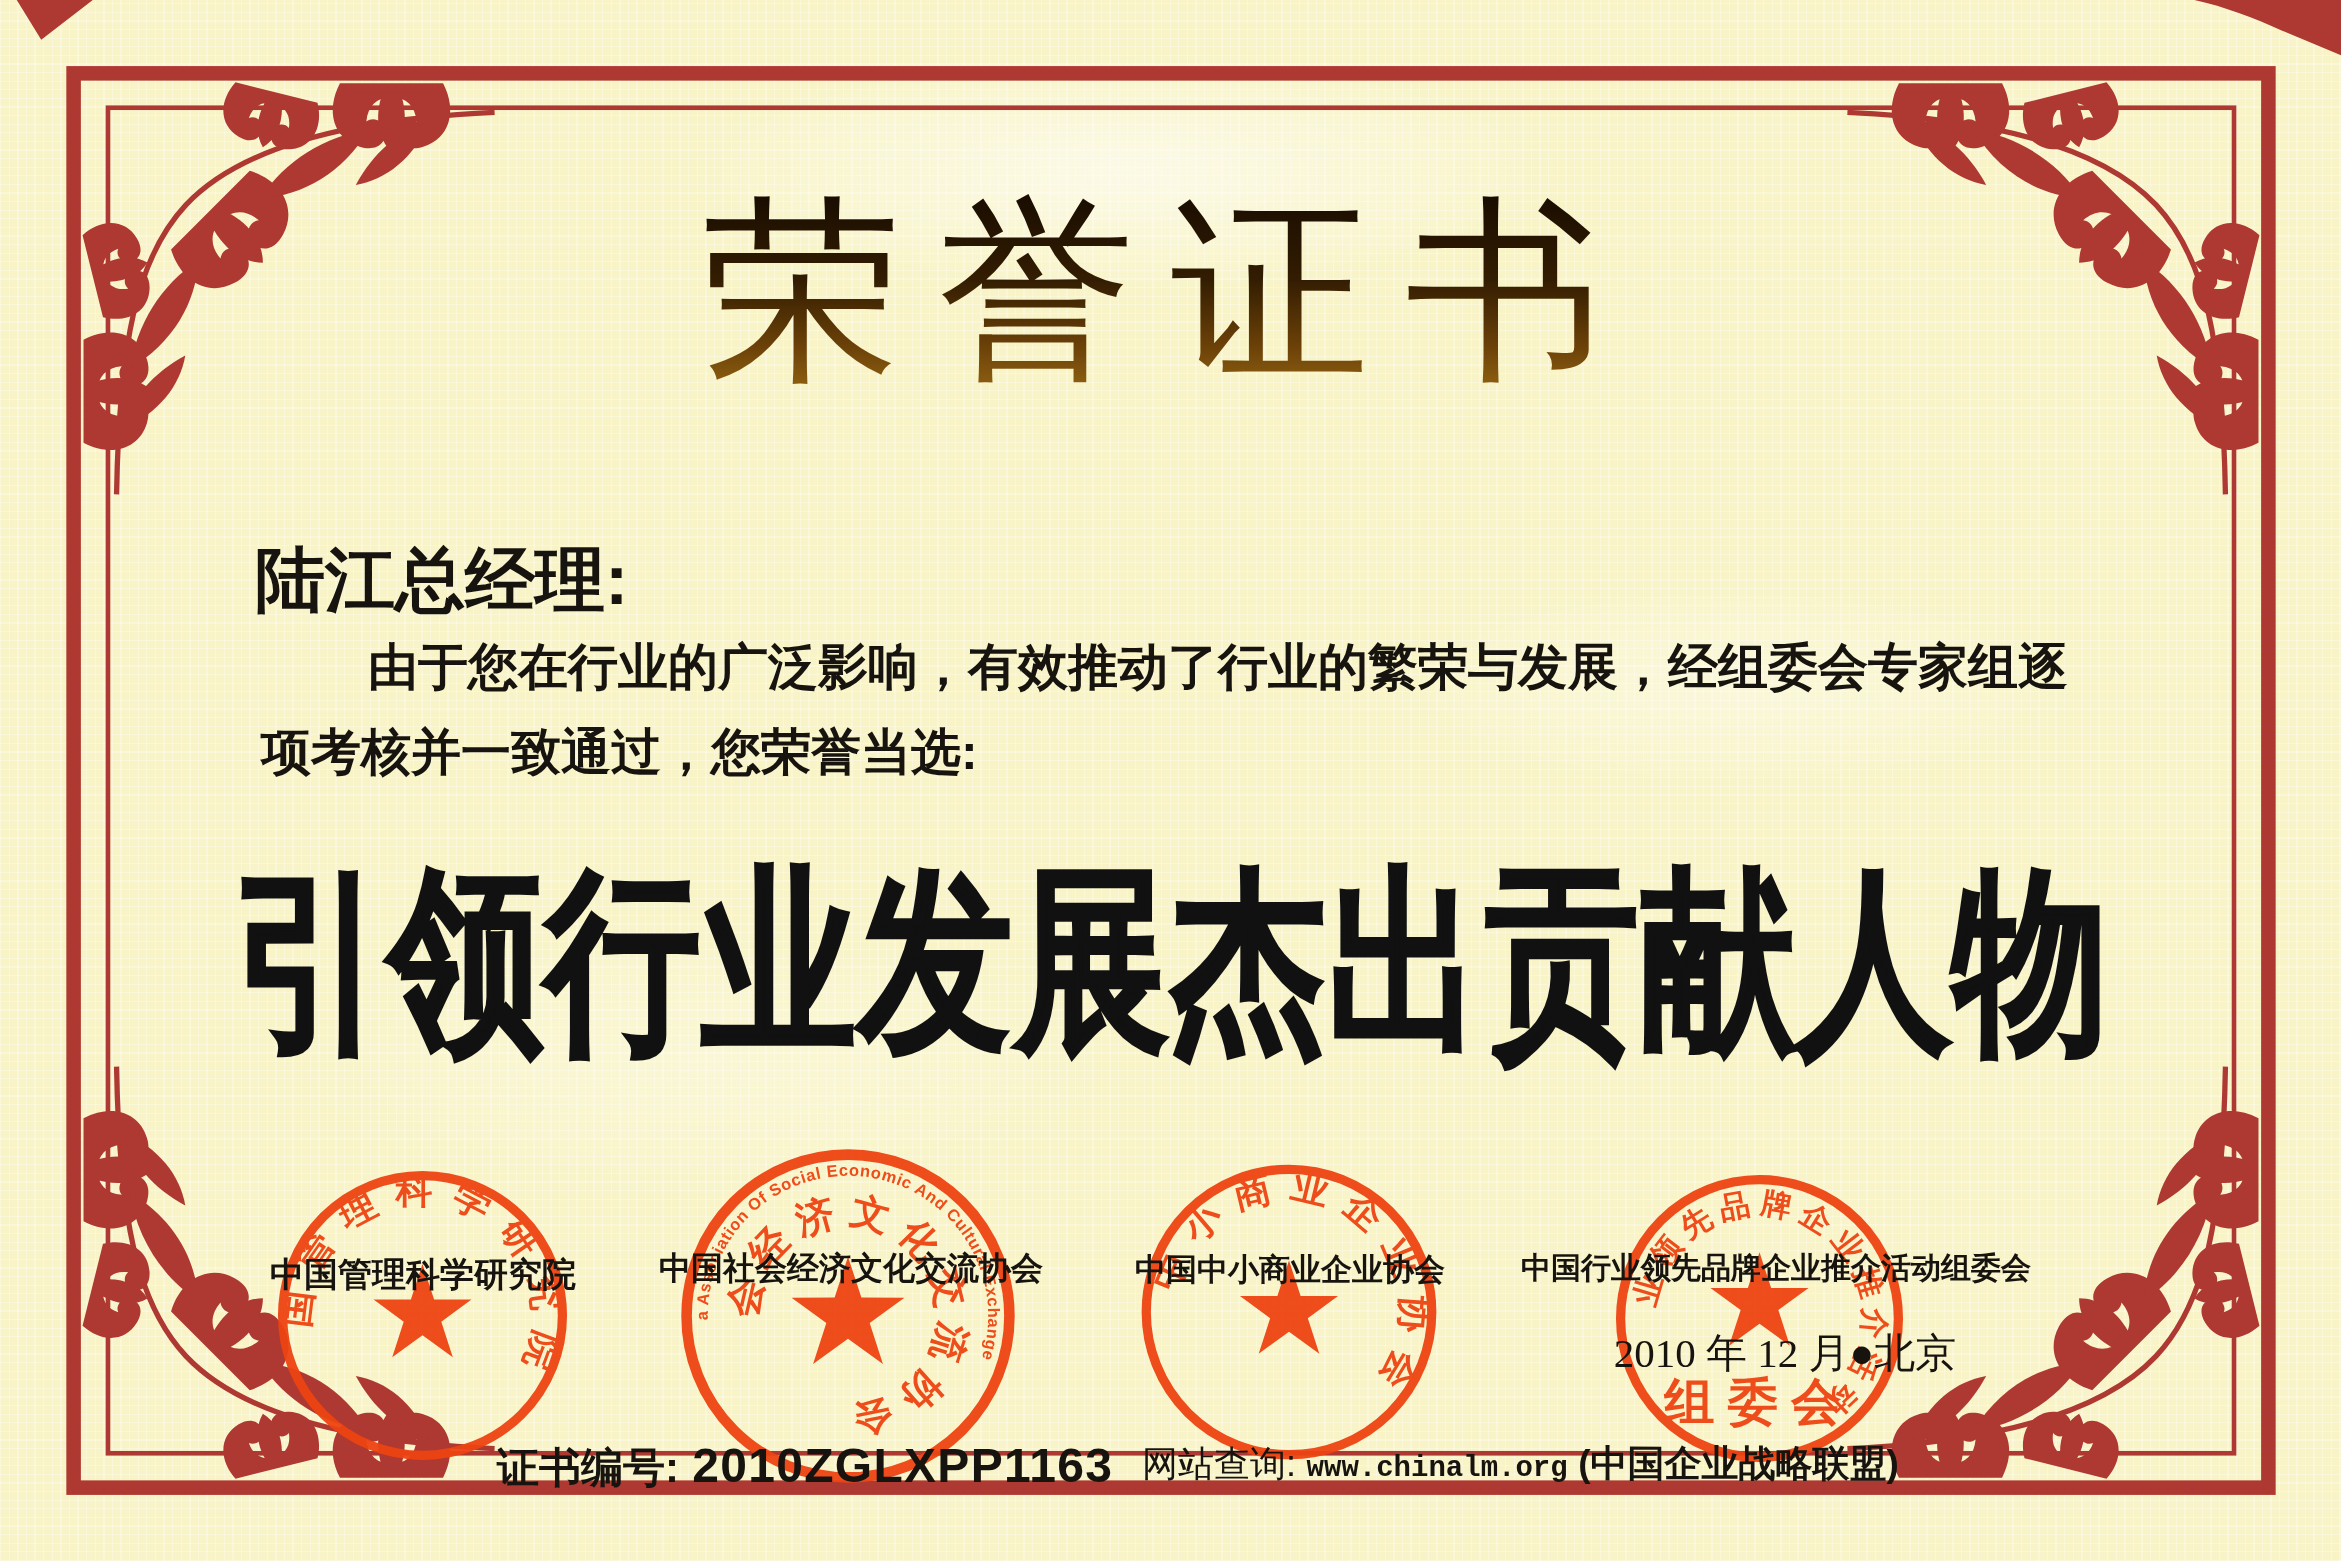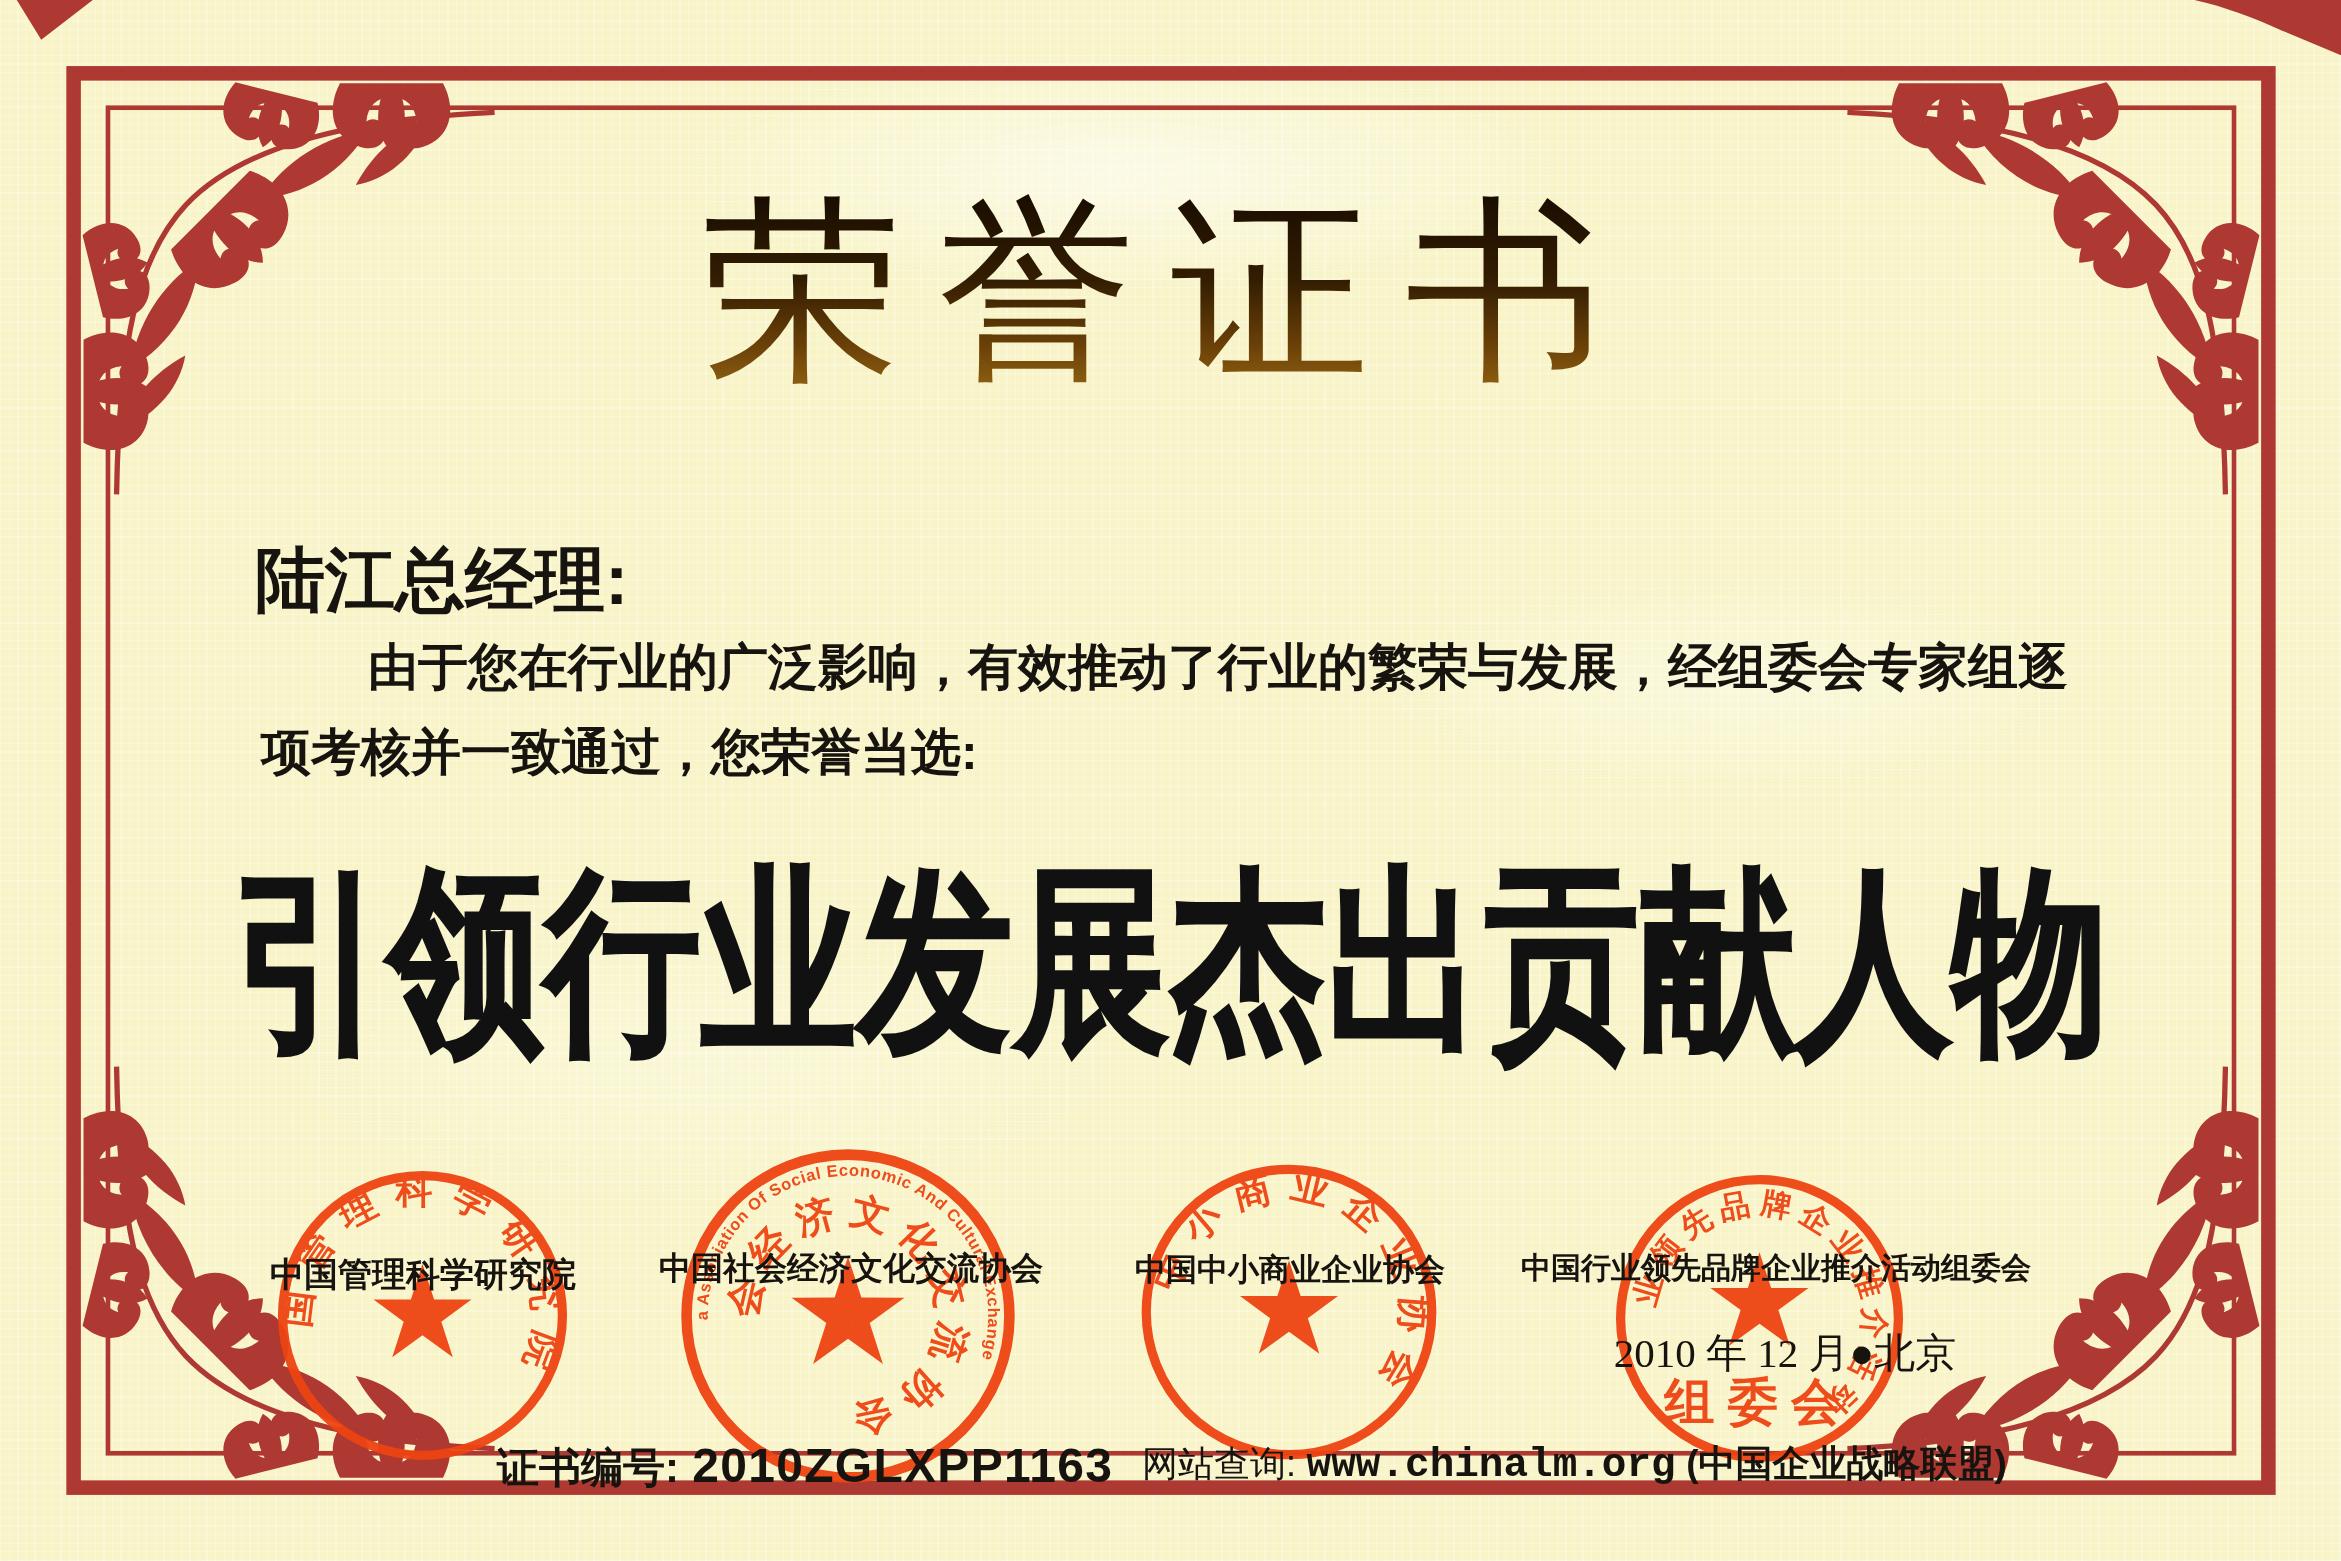--- a/index.html
+++ b/index.html
@@ -48,21 +48,21 @@
   .org-3{top:1253px;left:1290px;font-size:31px;}
   .org-4{top:1251px;left:1776px;font-size:30px;}
   .date-line{top:1331px;left:1785px;transform:translateX(-50%);
     font-family:"Liberation Serif", serif;font-size:41px;font-weight:400;z-index:5;}
   .bottom-row{display:flex;align-items:baseline;z-index:5;margin-top:20px;}
   .cert-line{top:1419px;left:497px;gap:13.2px;}
   .web-line{top:1423px;left:1142px;gap:10.6px;}
   .cert-label{font-size:42px;font-weight:700;}
   .cert-no{font-size:48px;font-weight:700;letter-spacing:1.3px;}
   .web-label{font-size:36px;font-weight:400;}
-  .web-url{font-family:"Liberation Mono", monospace;font-size:41px;font-weight:700;text-align:center;}
+  .web-url{font-family:"Liberation Mono", monospace;font-size:29px;font-weight:700;text-align:center;}
   .web-suffix{font-size:37px;font-weight:700;}
 </style>
 </head>
 <body>
 
 <div class="stage">
 
   <svg class="frame" width="2342" height="1561" viewBox="0 0 3543 2362">
     <defs>
       <path id="blossom" class="frame-red" d="M -78,0 C -100,42 -88,84 -48,96 C -22,104 -6,90 -10,70 C -13,56 -28,50 -38,58 C -36,34 -22,22 0,20 C 22,22 36,34 38,58 C 28,50 13,56 10,70 C 6,90 22,104 48,96 C 88,84 100,42 78,0 Z M -14,16 C -26,52 -20,84 0,104 C 20,84 26,52 14,16 Z"></path>

